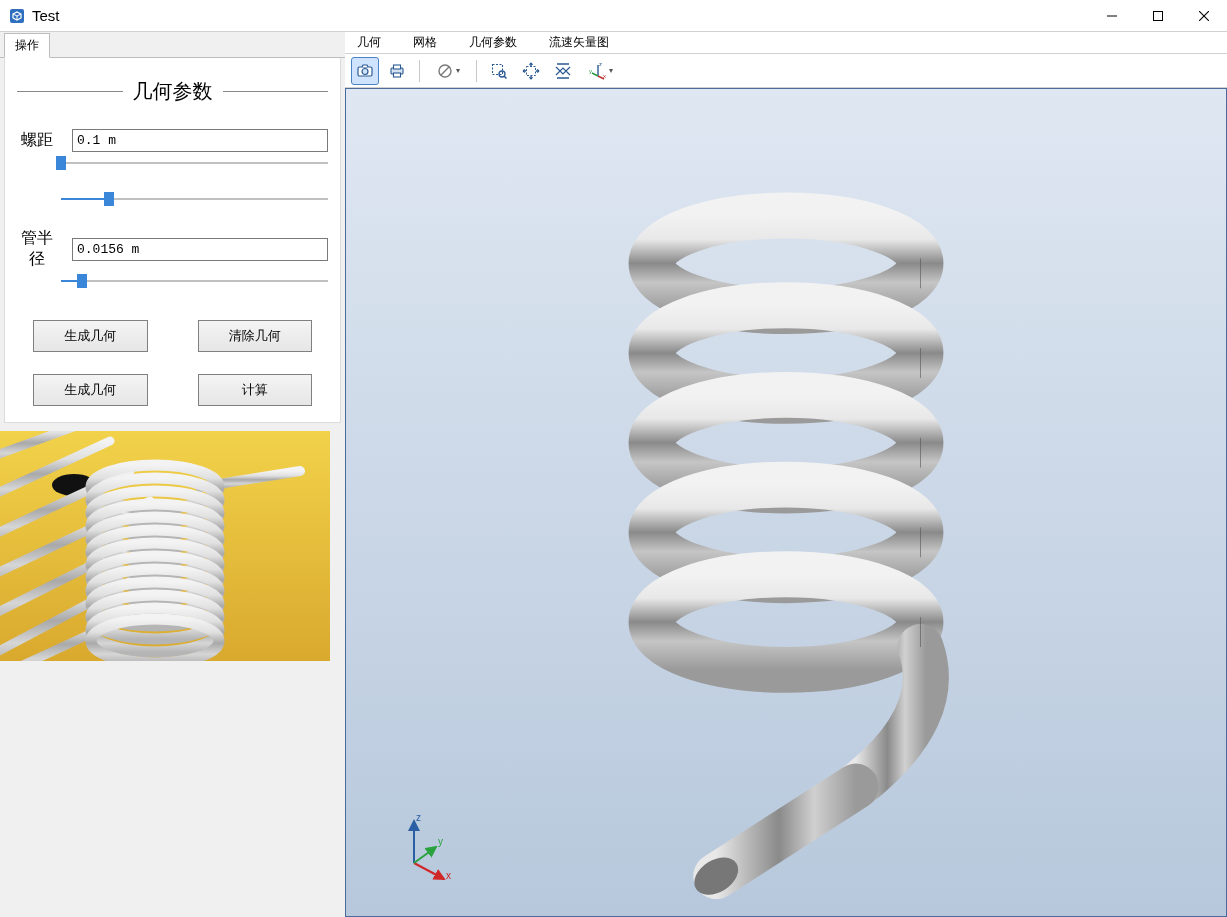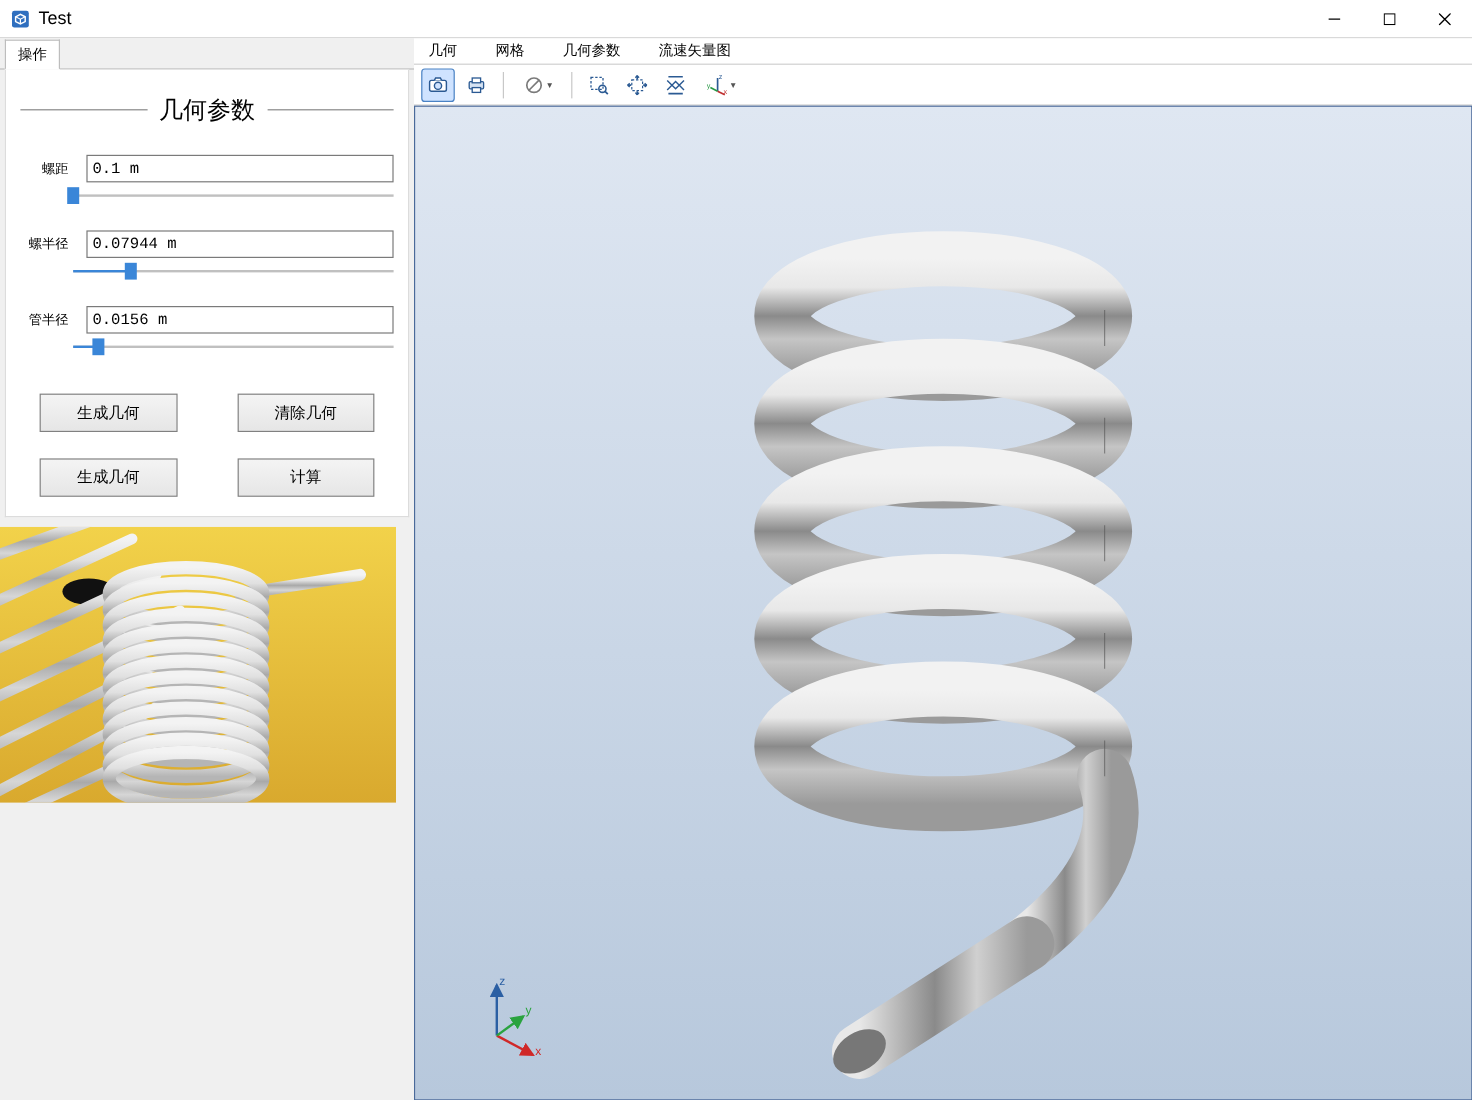--- a/index.html
+++ b/index.html
@@ -90,23 +90,23 @@
 
   .param-row {
     margin-bottom: 22px;
   }
   .param-top {
     display: flex; align-items: center;
     margin-bottom: 4px;
   }
   .param-label {
     width: 44px;
-    text-align: right;
+    text-align: center;
     padding-right: 4px;
-    font-size: 11px;
+    font-size: 16px;
   }
   .param-input {
     flex: 1;
     font-family: "Consolas", "Courier New", monospace;
     font-size: 13px;
     border: 1px solid #7a7a7a;
     padding: 3px 4px;
     background: #fff;
     margin-left: 11px;
   }
@@ -266,24 +266,20 @@
         <div class="param-slider-wrap">
           <div class="slider-track">
               <div class="fill" style="width:0%"></div>
             </div>
           <div class="slider-thumb" style="left:0%"></div>
         </div>
       </div>
 
 
       <div class="param-row">
-        <div class="param-top">
-          <div class="param-label">螺半径</div>
-          <input class="param-input" value="0.07944 m" style="">
-        </div>
         <div class="param-slider-wrap">
           <div class="slider-track">
               <div class="fill" style="width:18%"></div>
             </div>
           <div class="slider-thumb" style="left:18%"></div>
         </div>
       </div>
 
       <div class="param-row">
         <div class="param-top">

